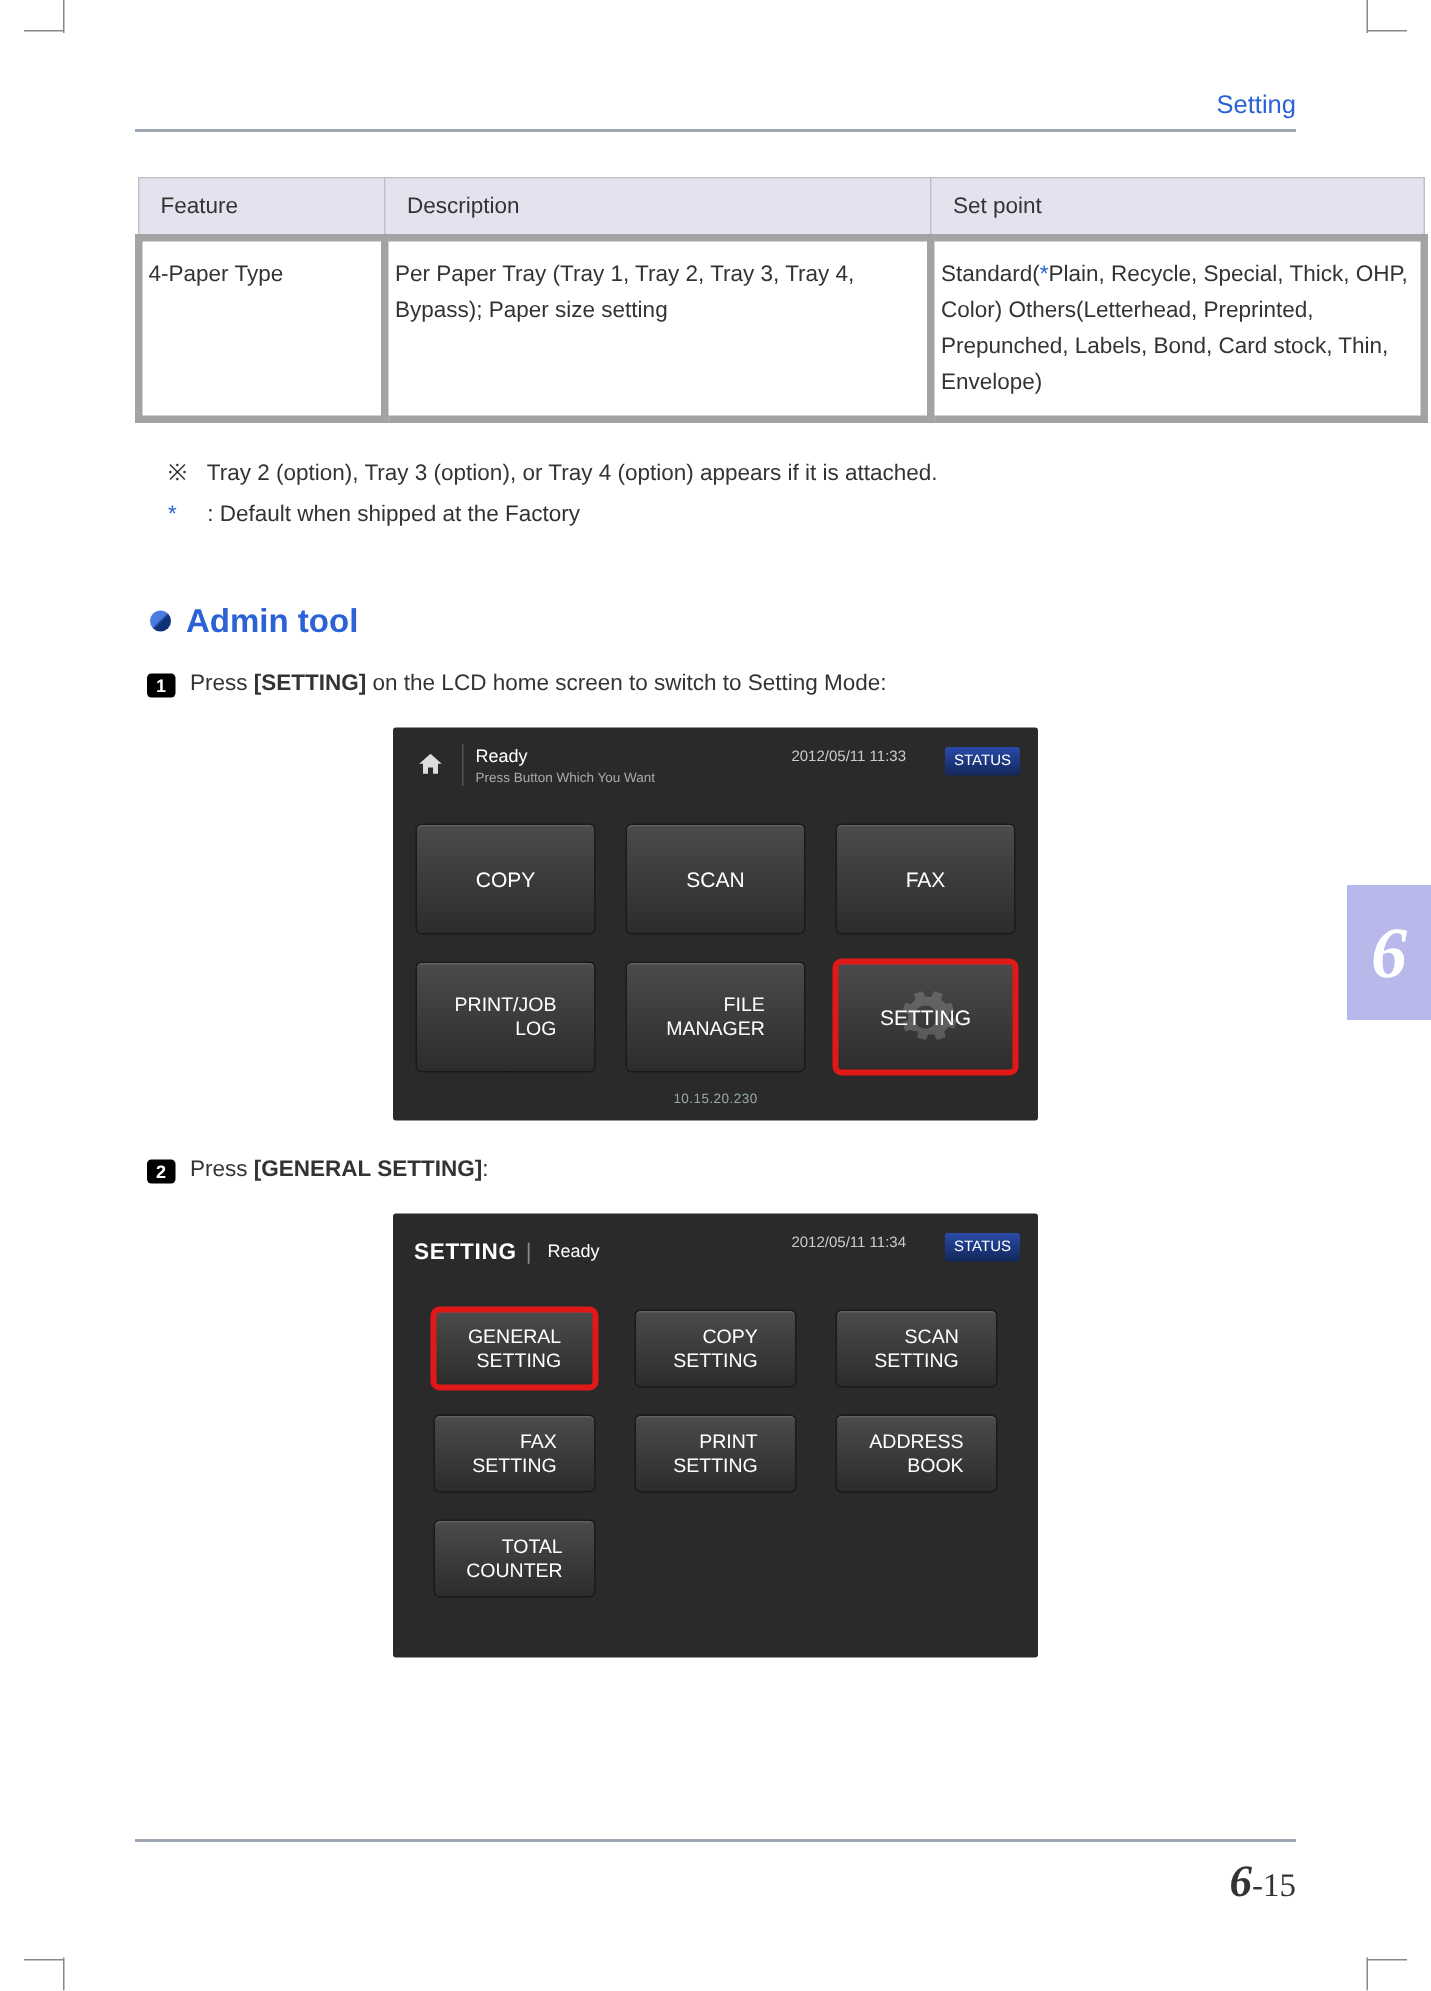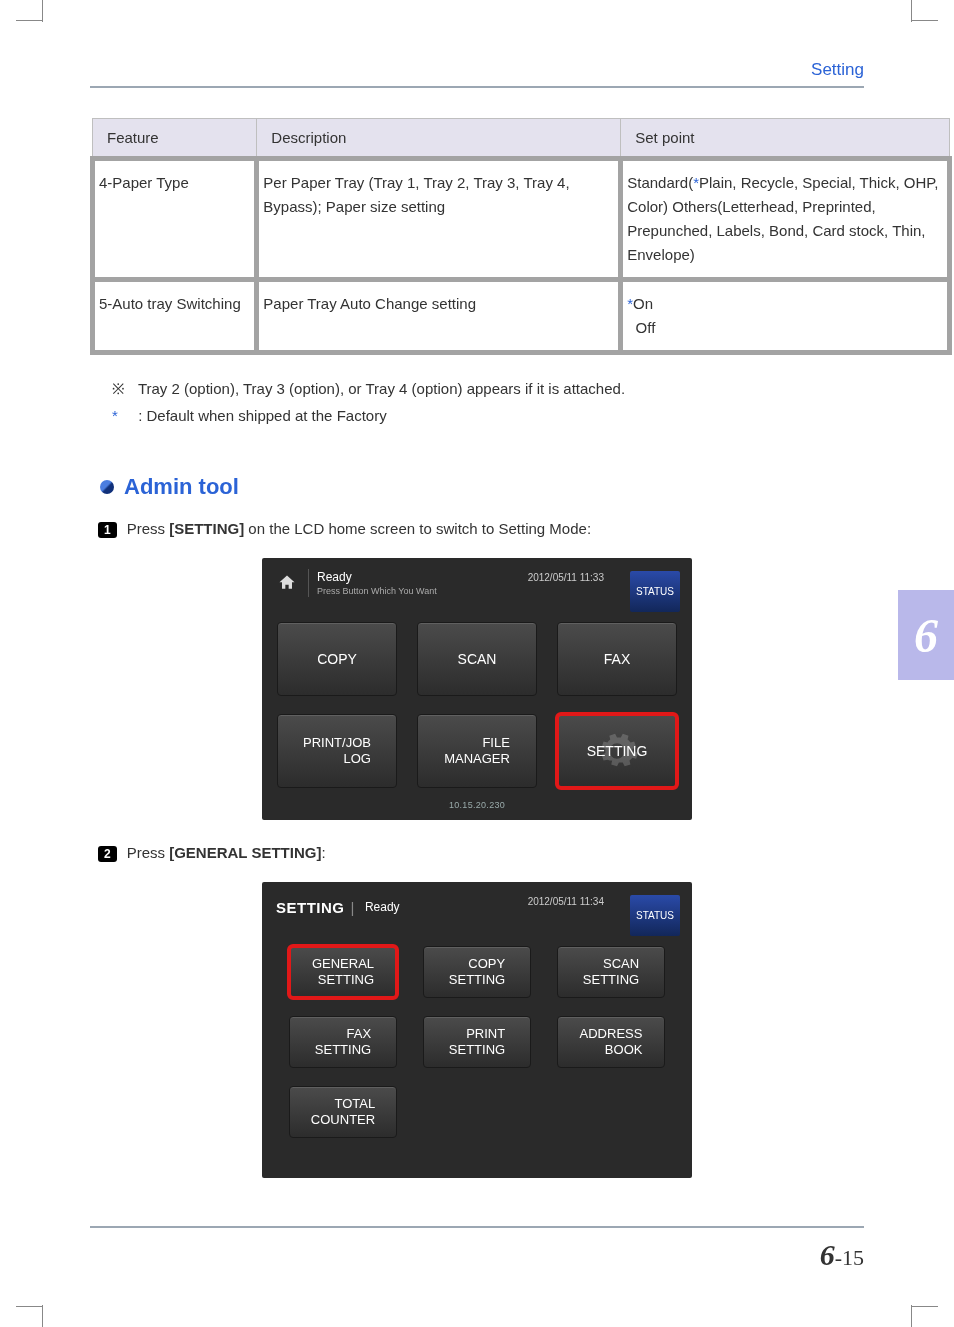--- a/index.html
+++ b/index.html
@@ -133,21 +133,21 @@
     width:1px; height:28px; background:#555;
     margin: 0 8px 0 2px;
   }
   .topbar .ready { color:#fff; font-size:12px; }
   .topbar .sub   { color:#aaa; font-size:9px; margin-top:2px; }
   .topbar .dt    { position:absolute; right:80px; top:6px; color:#ccc; font-size:10px; }
   .status-btn {
     position:absolute; right:4px; top:5px;
     background: linear-gradient(#2a4aa8,#12275a);
     color:#fff; font-size:10px;
-    padding: 15px 6px;
+    padding: 4px 6px;
     border-radius:2px;
   }
   .setting-crumb {
     color:#fff; font-size:15px; font-weight:bold;
     letter-spacing:0.5px;
   }
   .setting-crumb .bar { color:#888; font-weight:normal; margin:0 6px; }
 
   .lcd-grid {
     display:grid;
@@ -264,28 +264,20 @@
       </tr>
     </thead>
     <tbody>
       <tr>
         <td>4-Paper Type</td>
         <td>Per Paper Tray (Tray 1, Tray 2,  Tray 3, Tray 4, Bypass); Paper size setting</td>
         <td>
           <span>Standard(</span><span class="blue-ast">*</span><span>Plain, Recycle, Special, Thick, OHP, Color) Others(Letterhead, Preprinted, Prepunched, Labels, Bond, Card stock, Thin, Envelope)</span>
         </td>
       </tr>
-      <tr>
-        <td>5-Auto tray Switching</td>
-        <td>Paper Tray Auto Change setting</td>
-        <td>
-          <span class="blue-ast">*</span><span>On</span><br>
-          <span style="white-space:pre">  Off</span>
-        </td>
-      </tr>
     </tbody>
   </table>
 
   <div class="notes">
     <div><span class="note-sym">※</span><span> Tray 2 (option), Tray 3 (option), or Tray 4 (option) appears if it is attached.</span></div>
     <div><span class="note-sym blue-ast">*</span><span> : Default when shipped at the Factory</span></div>
   </div>
 
   <div class="section-head">
     <div class="bullet-circle"></div>

